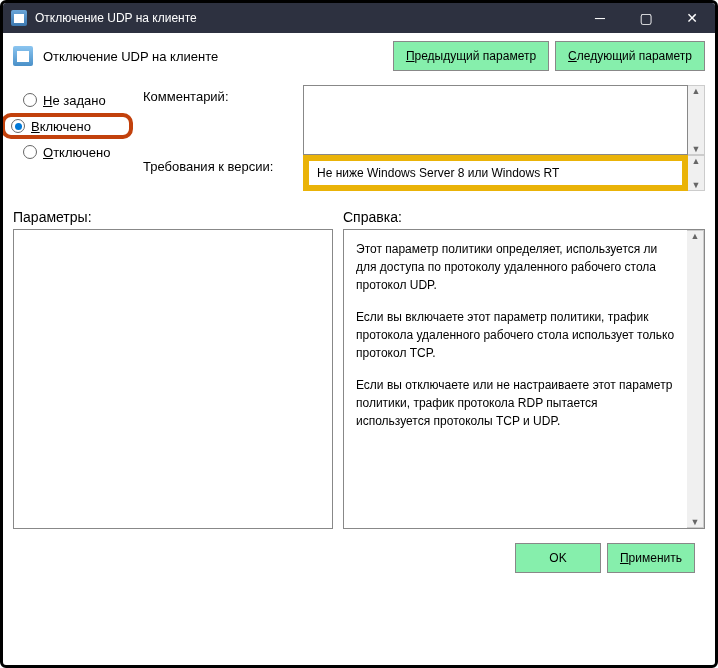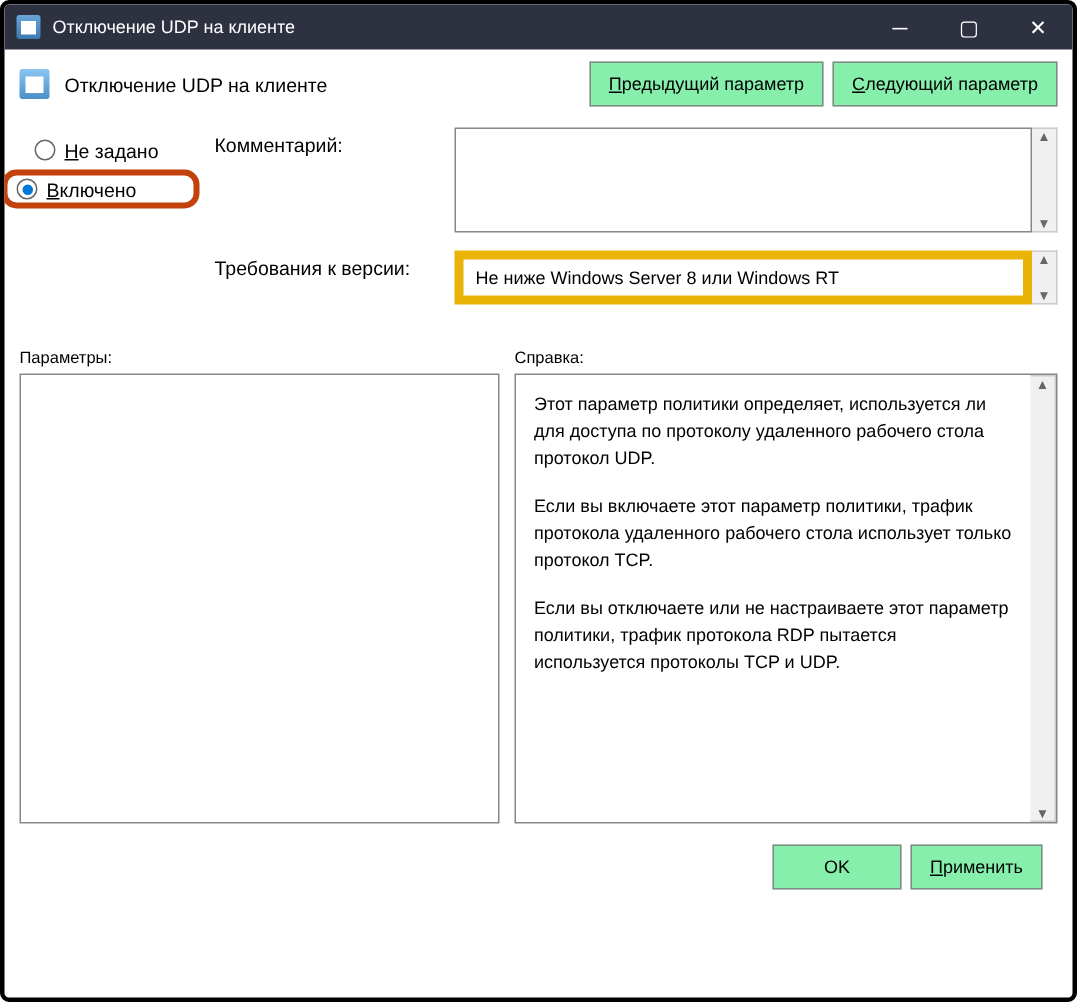--- a/index.html
+++ b/index.html
@@ -120,21 +120,21 @@
     border: 4px solid #c2410c;
     border-radius: 10px;
     padding: 4px 10px 4px 6px;
     margin-left: -12px;
   }
   .fields {
     flex: 1;
   }
   .field-row {
     display: flex;
-    margin-bottom: 12px;
+    margin-bottom: 0;
   }
   .field-label {
     width: 160px;
     padding-top: 4px;
     font-size: 13px;
   }
   .textarea-wrap {
     flex: 1;
     display: flex;
   }
@@ -165,21 +165,21 @@
     font-size: 9px;
     color:#666;
   }
   .scroll-stub span { line-height:10px; }
 
   .pane-labels {
     display:flex;
     gap:10px;
     margin-top:18px;
     margin-bottom:4px;
-    font-size:11px;
+    font-size:14px;
   }
   .pane-labels .left{width:320px;}
   .panes {
     display:flex;
     gap:10px;
     height:300px;
   }
   .pane {
     border:1px solid #888;
     background:#fff;
@@ -229,20 +229,24 @@
 
   <div class="config-row">
     <div class="radios">
       <div class="radio-item">
         <span class="radio"></span>
         <span><span class="u">Н</span>е задано</span>
       </div>
       <div class="radio-item highlight">
         <span class="radio checked"></span>
         <span><span class="u">В</span>ключено</span>
+      </div>
+      <div class="radio-item">
+        <span class="radio"></span>
+        <span><span class="u">О</span>тключено</span>
       </div>
     </div>
 
     <div class="fields">
       <div class="field-row">
         <div class="field-label">Комментарий:</div>
         <div class="textarea-wrap">
           <div class="textarea"></div>
           <div class="scroll-stub">
               <span>▲</span>

